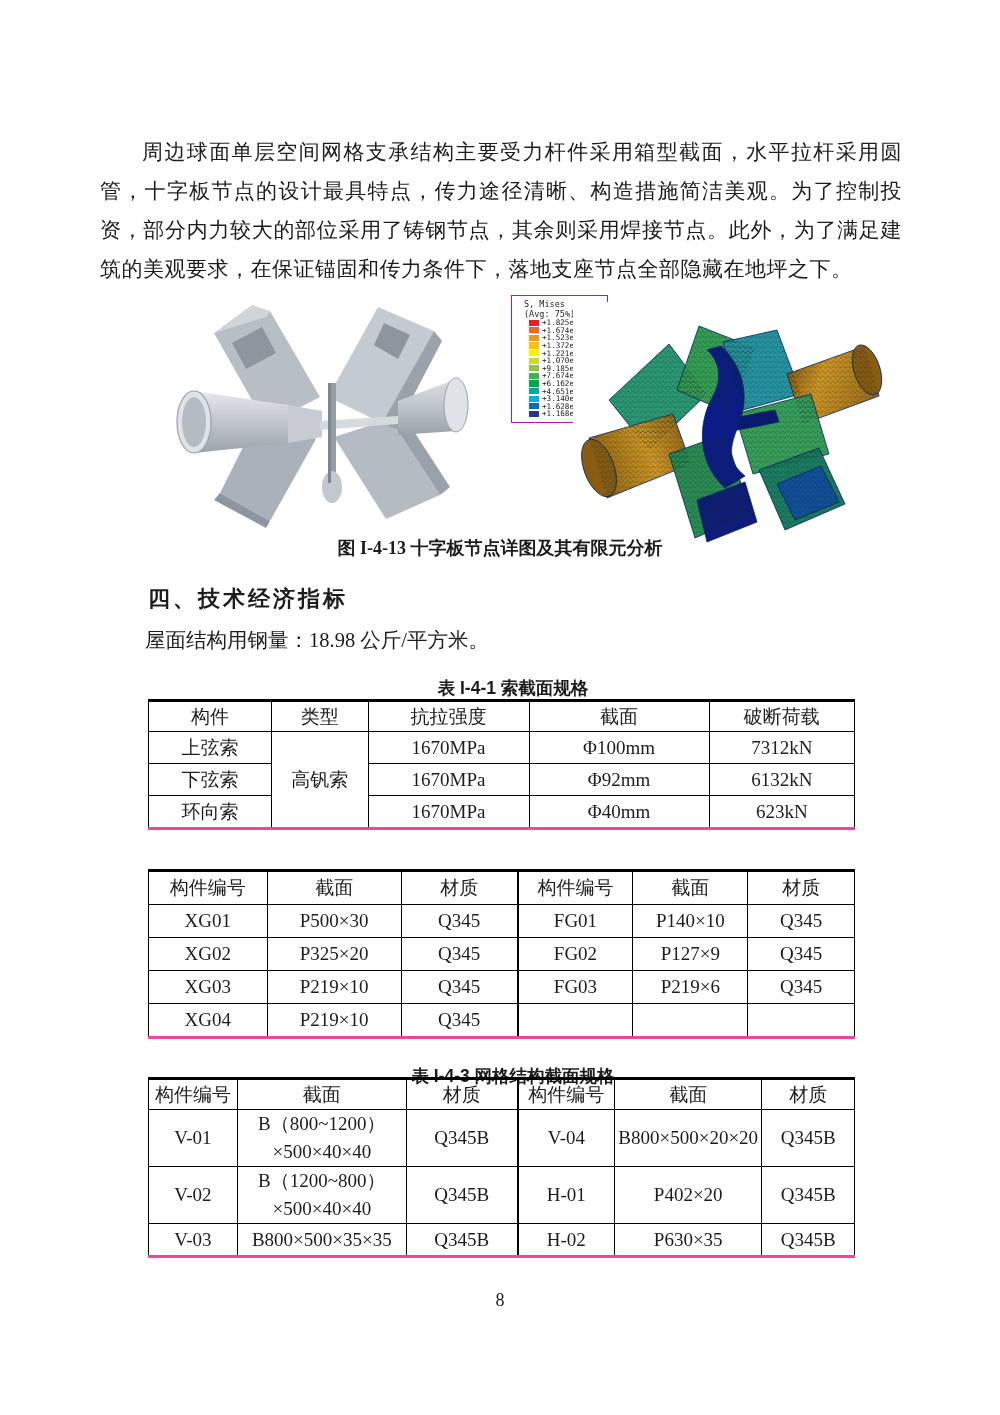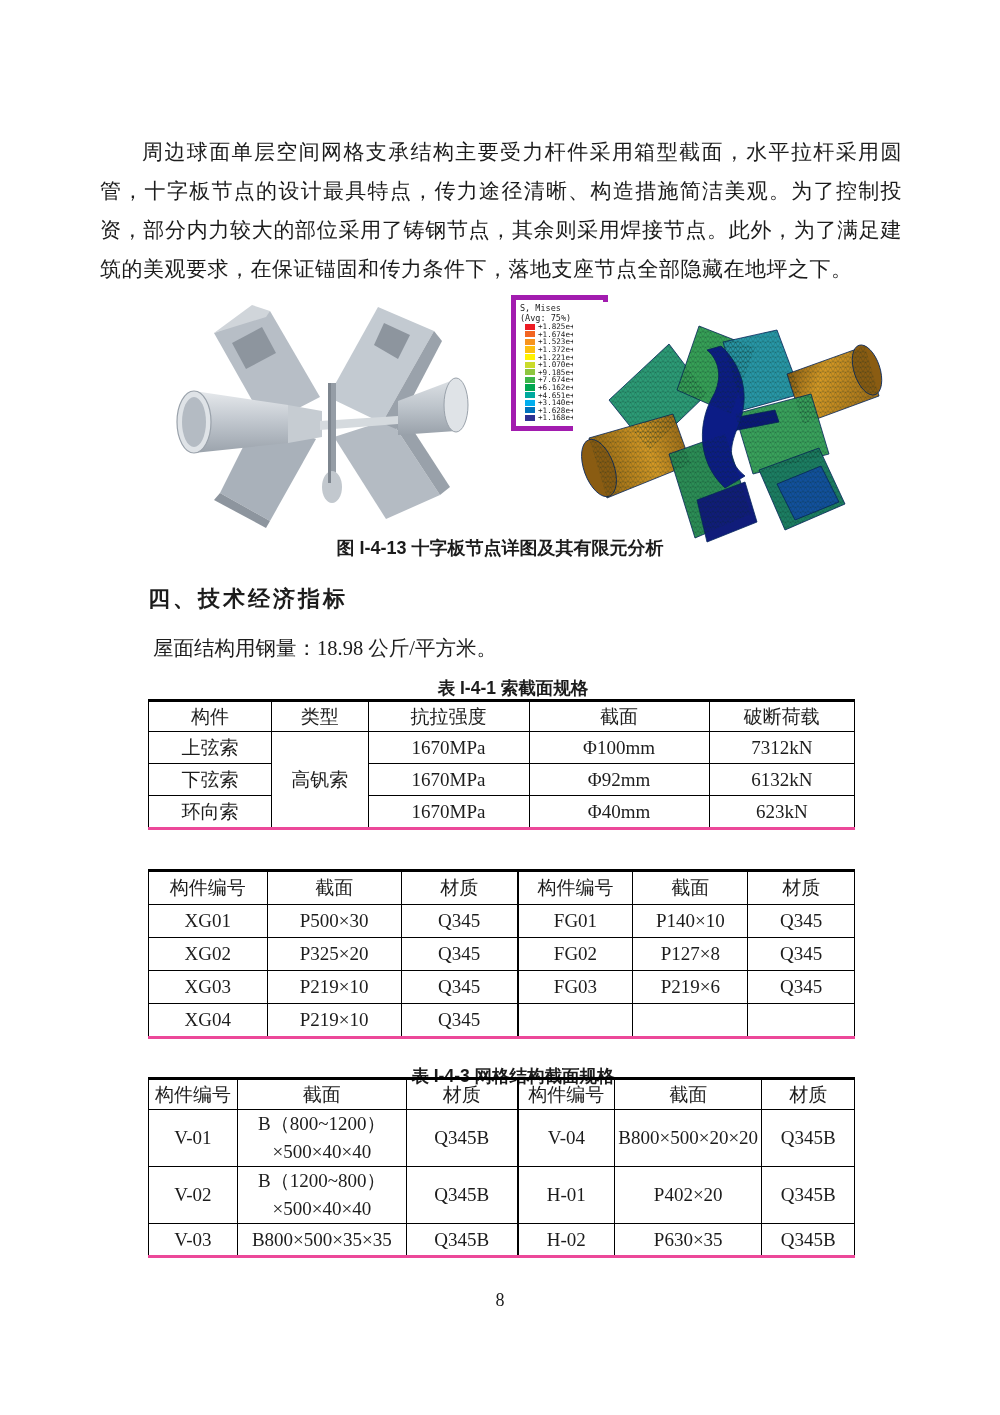--- a/index.html
+++ b/index.html
@@ -10,37 +10,37 @@
   }
   .para {
     position:absolute; left:100px; top:133px; width:802px;
     font-size:21px; line-height:39px; text-align:justify; text-indent:42px;
     margin:0; letter-spacing:0.5px;
   }
   .cad-svg { position:absolute; left:158px; top:297px; width:332px; height:238px; }
   .fea-svg { position:absolute; left:573px; top:302px; width:330px; height:246px; }
   .legend {
     position:absolute; left:511px; top:295px; width:97px; box-sizing:border-box;
-    background:#ffffff; border:5px solid #a21caf; padding:3px 3px 4px 4px;
+    background:#ffffff; border:1px solid #a21caf; padding:3px 3px 4px 12px;
     font-family:"DejaVu Sans Mono",monospace; font-size:8px; line-height:9px; color:#222;
   }
   .legend-title, .legend-subtitle { font-size:8.5px; line-height:10px; white-space:nowrap; }
   .legend-row { display:flex; align-items:center; height:7.6px; }
   .swatch { display:inline-block; width:10px; height:6.2px; margin-left:5px; margin-right:3px; flex:0 0 auto; }
   .legend-label { font-size:7.6px; white-space:nowrap; }
   .fig-caption {
     position:absolute; left:0; top:536px; width:1000px; text-align:center; margin:0;
-    font-family:Liberation Sans, sans-serif; font-weight:bold; font-size:18px;
+    font-family:Liberation Serif, serif; font-weight:bold; font-size:18px;
   }
   .heading {
     position:absolute; left:148px; top:584px; margin:0;
     font-size:22px; font-weight:bold; letter-spacing:3px;
   }
   .steel {
-    position:absolute; left:145px; top:626px; margin:8px; font-size:20.5px;
+    position:absolute; left:145px; top:626px; margin:0; font-size:20.5px;
   }
   .tbl-title {
     position:absolute; left:0; width:1000px; text-align:center; margin:13px;
     font-family:"Liberation Sans","DejaVu Sans",sans-serif; font-weight:bold; font-size:17.5px;
   }
   .tt1 { top:663px; } .tt2 { top:849px; } .tt3 { top:1051px; }
   table.doc-table {
     position:absolute; left:148px; width:707px; border-collapse:collapse;
     border-top:3px solid #000; border-bottom:3px solid #ec4899; table-layout:fixed;
   }
@@ -287,21 +287,21 @@
         <td>Q345</td>
         <td class="half-div">FG01</td>
         <td>P140×10</td>
         <td>Q345</td>
       </tr>
       <tr>
         <td>XG02</td>
         <td>P325×20</td>
         <td>Q345</td>
         <td class="half-div">FG02</td>
-        <td>P127×8</td>
+        <td>P127×9</td>
         <td>Q345</td>
       </tr>
       <tr>
         <td>XG03</td>
         <td>P219×10</td>
         <td>Q345</td>
         <td class="half-div">FG03</td>
         <td>P219×6</td>
         <td>Q345</td>
       </tr>

